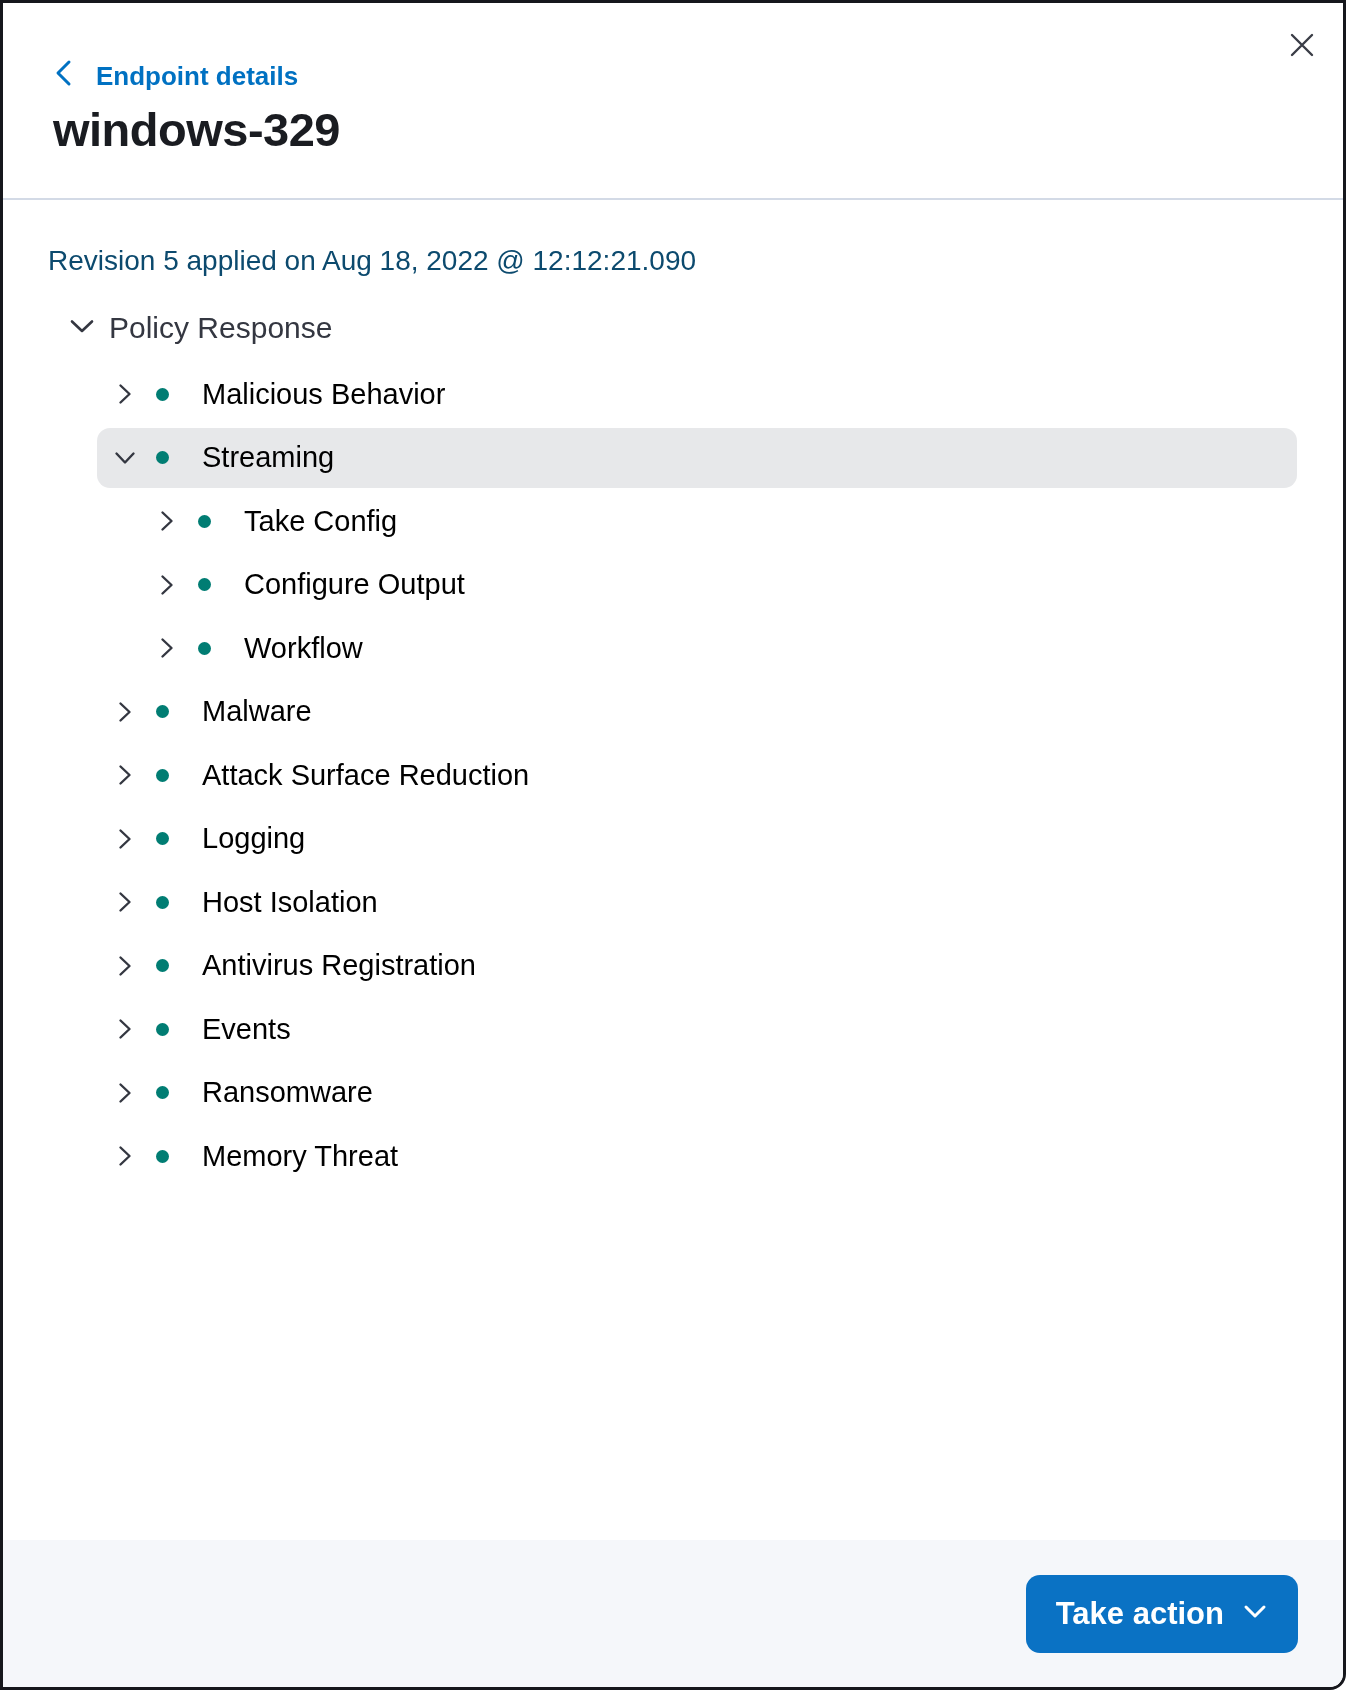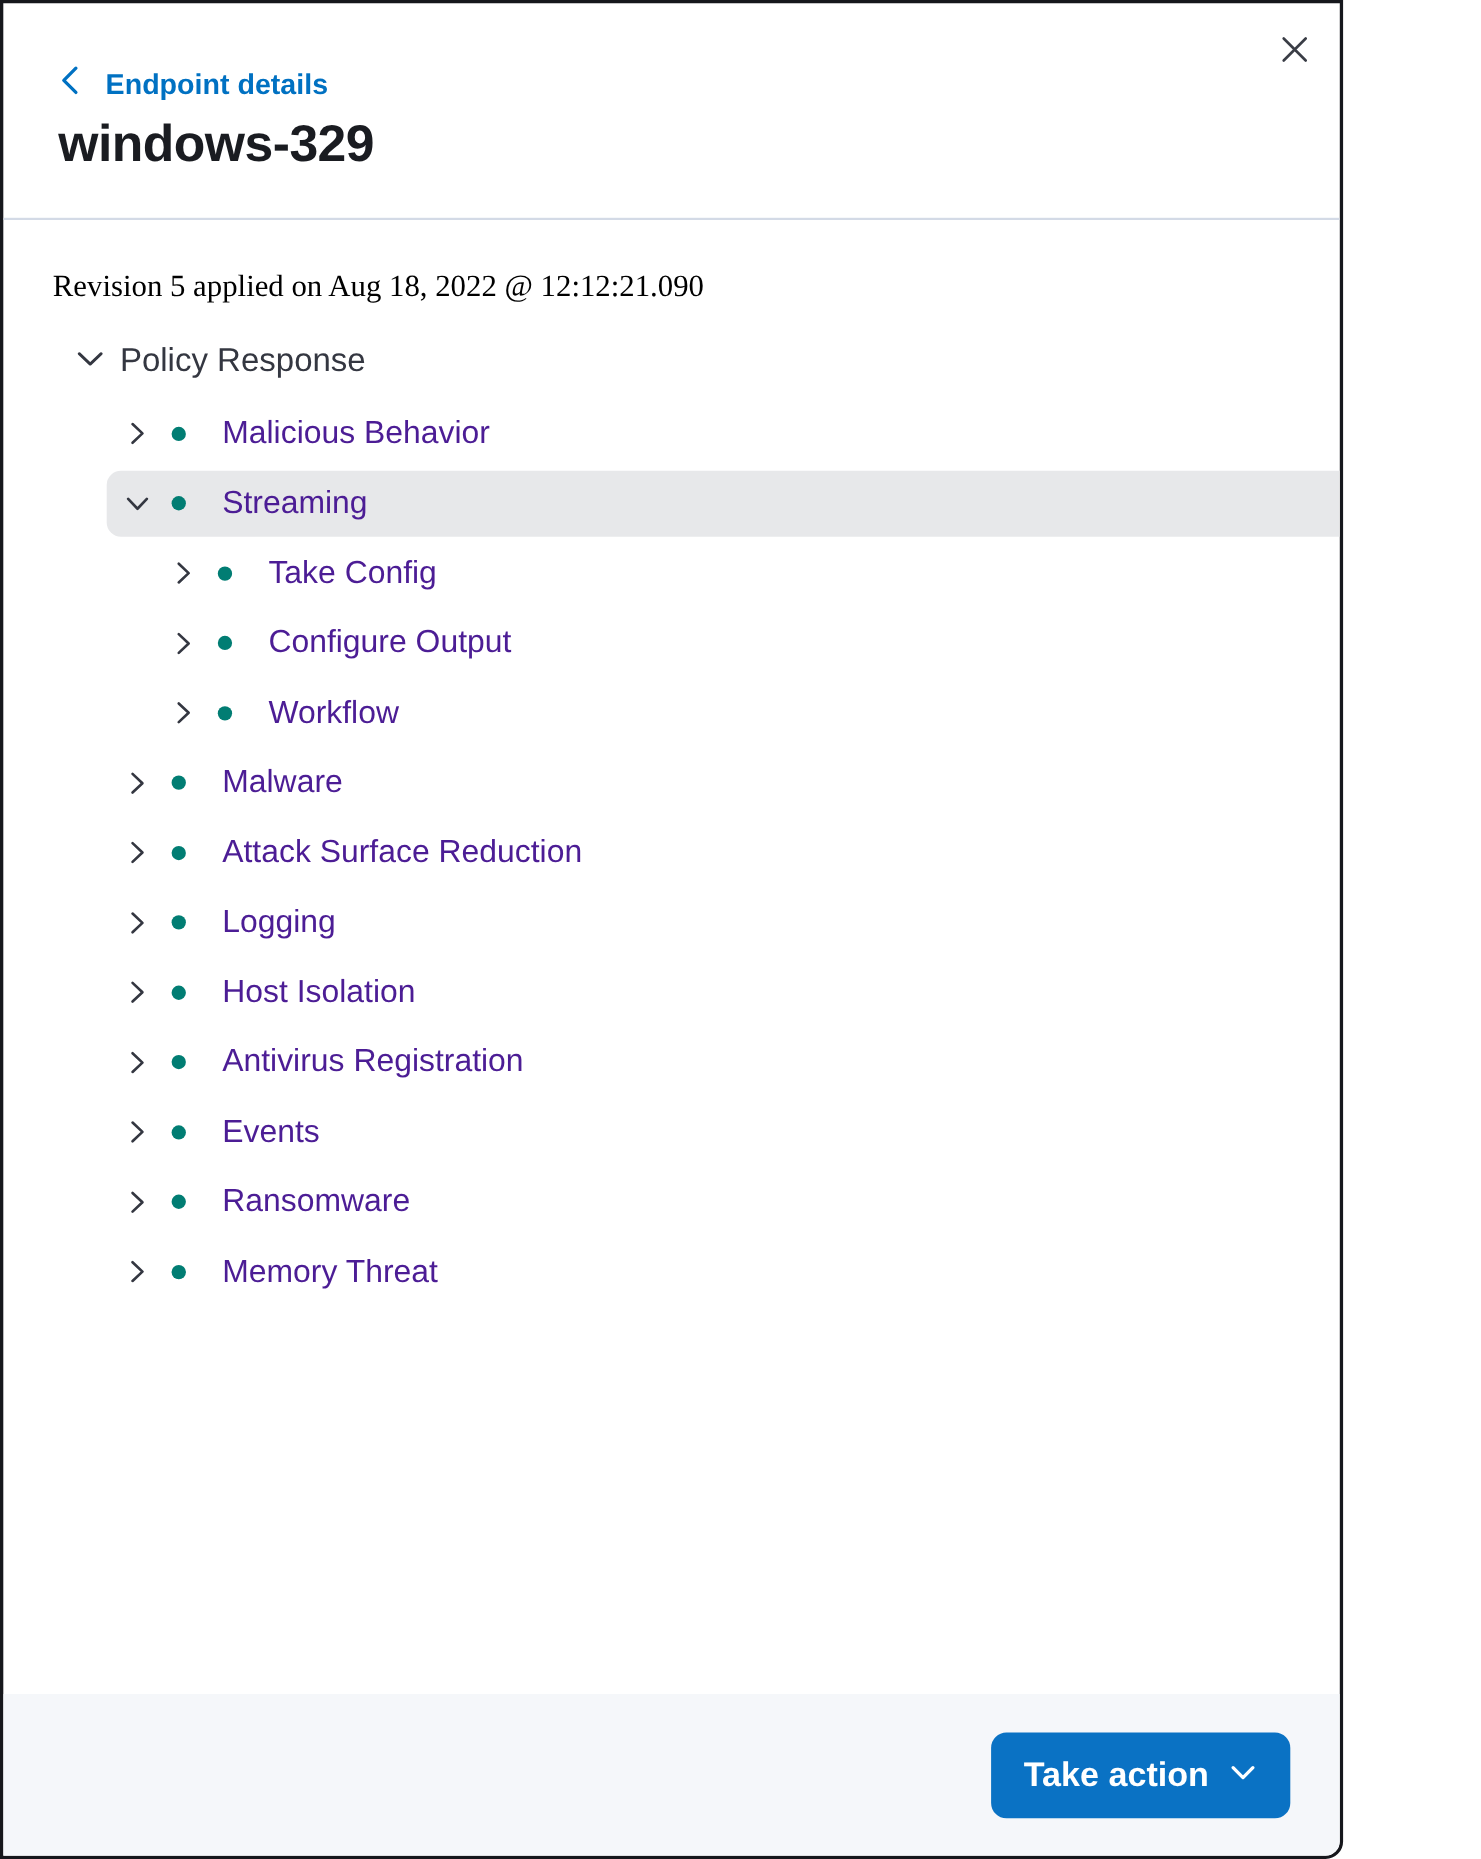--- a/index.html
+++ b/index.html
@@ -5,21 +5,21 @@
   * { margin: 0; padding: 0; box-sizing: border-box; }
   html, body { background: #ffffff; }
   body {
     font-family: "Liberation Sans", "DejaVu Sans", sans-serif;
     color: #343741;
     width: 1346px;
     height: 1690px;
   }
   .panel {
     position: relative;
-    width: 1221px;
+    width: 1346px;
     height: 1690px;
     background: #ffffff;
     border: 3px solid #16171c;
     border-radius: 0 0 16px 0;
     display: flex;
     flex-direction: column;
     overflow: hidden;
   }
 
   
@@ -66,22 +66,21 @@
 
   
   .flyout-body {
     flex: 1 1 auto;
     padding: 46px 45px 0 45px;
     overflow: hidden;
   }
   .revision-note {
     font-size: 28px;
     line-height: 30px;
-    color: #000000;
-    font-family: Liberation Serif, serif;
+    color: #0c4a6e;
   }
   .tree-root-row {
     margin-top: 30px;
     margin-left: 21px;
     height: 44px;
     display: flex;
     align-items: center;
     gap: 14px;
     cursor: pointer;
   }
@@ -123,21 +122,21 @@
     width: 13px;
     height: 13px;
     border-radius: 50%;
     background: #017d73;
     margin-left: 19px;
     flex: 0 0 auto;
   }
   .tree-label {
     margin-left: 33px;
     font-size: 29px;
-    color: #4c1d95;
+    color: #000000;
     white-space: nowrap;
   }
 
   
   .flyout-footer {
     flex: 0 0 auto;
     height: 147px;
     background: #f5f7fa;
     display: flex;
     align-items: center;

